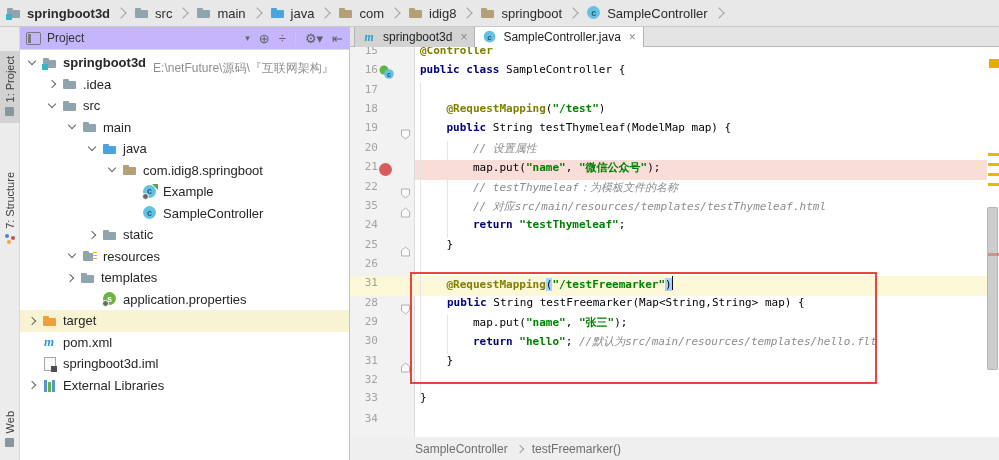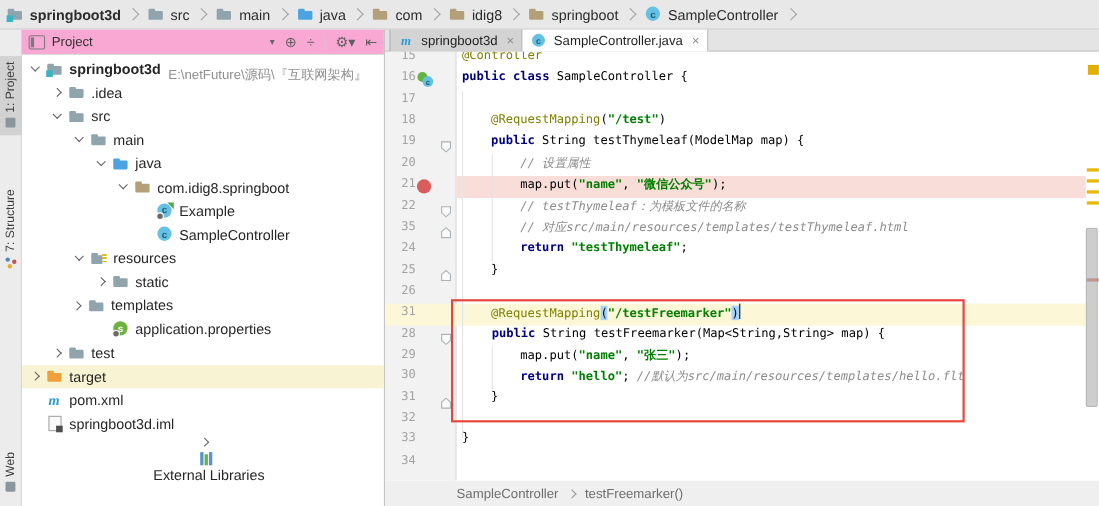--- a/index.html
+++ b/index.html
@@ -14,21 +14,21 @@
     transform:rotate(45deg);margin:0 8px 0 6px;flex:0 0 7px;}
   
   #stripe{left:0;top:27px;width:20px;height:433px;background:#ECECEC;border-right:1px solid #D8D8D8;box-sizing:border-box;}
   .sitem{position:absolute;left:0;width:20px;display:flex;flex-direction:column;align-items:center;
     font-size:11px;color:#3C3C3C;padding:5px 0;box-sizing:border-box;}
   .sitem.sel{background:#D2D2D2;}
   .vtext{writing-mode:vertical-rl;transform:rotate(180deg);white-space:nowrap;}
   .sic{margin-top:4px;position:relative;width:12px;height:12px;}
   
   #panel{left:20px;top:27px;width:330px;height:433px;background:#fff;border-right:1px solid #C4C4C4;box-sizing:border-box;}
-  #phead{height:22px;background:#f9a8d4;border-bottom:1px solid #DADADA;display:flex;align-items:center;
+  #phead{height:22px;background:#c4b5fd;border-bottom:1px solid #DADADA;display:flex;align-items:center;
     padding:0 6px;font-size:12px;color:#333;}
   .panelic{width:13px;height:11px;border:1px solid #7A7A7A;border-radius:2px;position:relative;margin-right:6px;flex:0 0 13px;}
   .panelic::after{content:"";position:absolute;left:1px;top:1px;bottom:1px;width:3px;background:#7A7A7A;}
   .hcaret{margin-left:auto;color:#666;font-size:9px;}
   .hbtn{color:#5F5F5F;font-size:13px;margin-left:9px;cursor:default;line-height:1;}
   .hdiv{width:1px;height:13px;background:#C9C9C9;margin-left:9px;}
   #tree{padding-top:2px;}
   .trow{height:21.5px;display:flex;align-items:center;font-size:13px;color:#262626;white-space:nowrap;cursor:default;}
   .trow.hl{background:#F8F4D3;}
   .tlabel{margin-left:5px;}
@@ -63,21 +63,21 @@
   .tab:first-child{margin-left:4px;border-left:1px solid #B3B3B3;}
   .tab.active{background:#FFFFFF;}
   .tab .ic{transform:scale(.9);}
   .tclose{color:#8A8A8A;font-size:12px;margin-left:3px;}
   #viewport{position:absolute;left:0;top:20px;width:649px;height:390px;background:#fff;overflow:hidden;}
   #gutterbg{position:absolute;left:0;top:0;width:64px;height:390px;background:#F2F2F2;border-right:1px solid #DCDCDC;}
   .cl{position:absolute;left:0;width:649px;height:19.36px;line-height:19.36px;}
   .lbg{position:absolute;top:0;bottom:0;}
   .lnum{position:absolute;left:0;top:0;width:28px;text-align:right;font:11px "DejaVu Sans Mono",monospace;color:#A3A3A3;}
   .ctext{position:absolute;left:70px;top:0;font:11px "DejaVu Sans Mono",monospace;white-space:pre;color:#000;}
-  .tk-ann{color:#808000;}
+  .tk-ann{color:#808000;font-weight:bold;}
   .tk-kw{color:#000080;font-weight:bold;}
   .tk-str{color:#008000;font-weight:bold;}
   .tk-cm{color:#8C8C8C;font-style:italic;}
   .tk-pl{color:#000;}
   .tk-sel{background:#A6D2FF;}
   .caret{display:inline-block;width:1.5px;height:14px;background:#111;vertical-align:-2px;}
   .bp{position:absolute;left:29px;top:3px;width:13px;height:13px;border-radius:50%;background:#DB5C5C;}
   .gcls{position:absolute;left:28px;top:2px;width:18px;height:15px;}
   .fold{position:absolute;left:50px;top:4px;}
   .iguide{position:absolute;width:1px;background:#E4E4E4;}
@@ -257,61 +257,53 @@
         </span>
         <span class="tlabel">Example</span>
       </div>
       <div class="trow" style="padding-left: 106px;">
         <span class="tch "></span>
         <span class="ic">
           <span class="circ">c</span>
         </span>
         <span class="tlabel">SampleController</span>
       </div>
-      <div class="trow" style="padding-left: 46px;">
-        <span class="tch open"></span>
-        <span class="ic">
-          <span class="ftab" style="background: rgb(144, 164, 174);"></span>
-          <span class="fbody" style="background: rgb(144, 164, 174);"></span>
-          <span class="rstripe"></span>
-        </span>
-        <span class="tlabel">resources</span>
-      </div>
       <div class="trow" style="padding-left: 66px;">
         <span class="tch closed"></span>
         <span class="ic">
           <span class="ftab" style="background: rgb(144, 164, 174);"></span>
           <span class="fbody" style="background: rgb(144, 164, 174);"></span>
         </span>
         <span class="tlabel">static</span>
       </div>
+      <div class="trow" style="padding-left: 46px;">
+        <span class="tch open"></span>
+        <span class="ic">
+          <span class="ftab" style="background: rgb(144, 164, 174);"></span>
+          <span class="fbody" style="background: rgb(144, 164, 174);"></span>
+          <span class="rstripe"></span>
+        </span>
+        <span class="tlabel">resources</span>
+      </div>
       <div class="trow" style="padding-left: 44px;">
         <span class="tch closed"></span>
         <span class="ic">
           <span class="ftab" style="background: rgb(144, 164, 174);"></span>
           <span class="fbody" style="background: rgb(144, 164, 174);"></span>
         </span>
         <span class="tlabel">templates</span>
       </div>
       <div class="trow" style="padding-left: 66px;">
         <span class="tch "></span>
         <span class="ic">
           <span class="circ" style="background: rgb(109, 179, 63); color: rgb(255, 255, 255);">s</span>
           <span class="gear"></span>
         </span>
         <span class="tlabel">application.properties</span>
       </div>
-      <div class="trow" style="padding-left: 26px;">
-        <span class="tch closed"></span>
-        <span class="ic">
-          <span class="ftab" style="background: rgb(144, 164, 174);"></span>
-          <span class="fbody" style="background: rgb(144, 164, 174);"></span>
-        </span>
-        <span class="tlabel">test</span>
-      </div>
       <div class="trow hl" style="padding-left: 6px;">
         <span class="tch closed"></span>
         <span class="ic">
           <span class="ftab" style="background: rgb(239, 160, 59);"></span>
           <span class="fbody" style="background: rgb(239, 160, 59);"></span>
         </span>
         <span class="tlabel">target</span>
       </div>
       <div class="trow" style="padding-left: 6px;">
         <span class="tch "></span>
@@ -321,21 +313,21 @@
         <span class="tlabel">pom.xml</span>
       </div>
       <div class="trow" style="padding-left: 6px;">
         <span class="tch "></span>
         <span class="ic">
           <span class="doc"></span>
           <span class="docsq"></span>
         </span>
         <span class="tlabel">springboot3d.iml</span>
       </div>
-      <div class="trow" style="padding-left: 6px; flex-direction: column;">
+      <div class="trow" style="padding-left: 6px;">
         <span class="tch closed"></span>
         <span class="ic">
           <span class="bar" style="left: 2px; height: 12px; background: rgb(87, 149, 208);"></span>
           <span class="bar" style="left: 6px; height: 10px; background: rgb(98, 181, 67);"></span>
           <span class="bar" style="left: 10px; height: 12px; background: rgb(87, 149, 208);"></span>
         </span>
         <span class="tlabel">External Libraries</span>
       </div>
     </div>
 </div>

